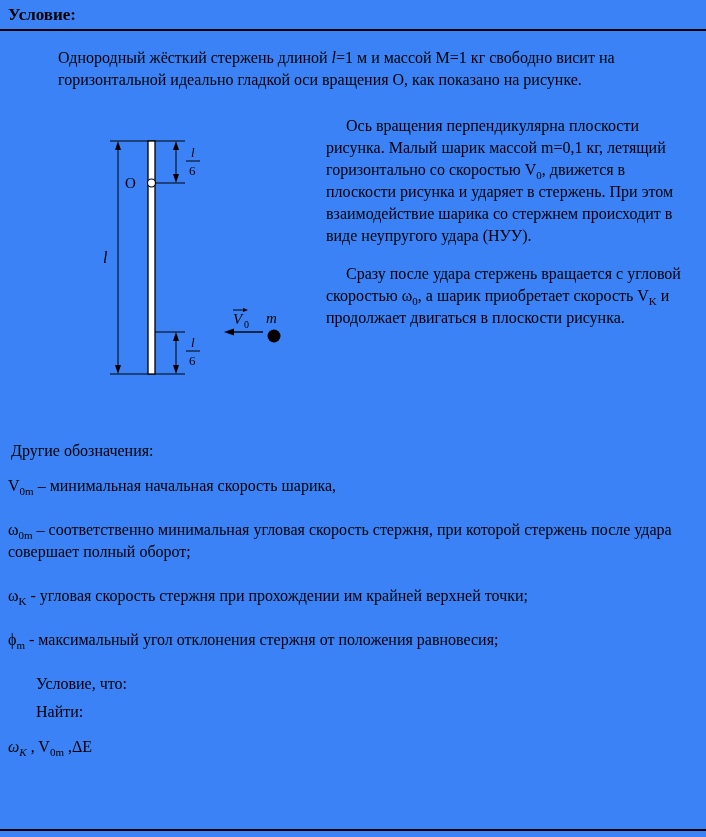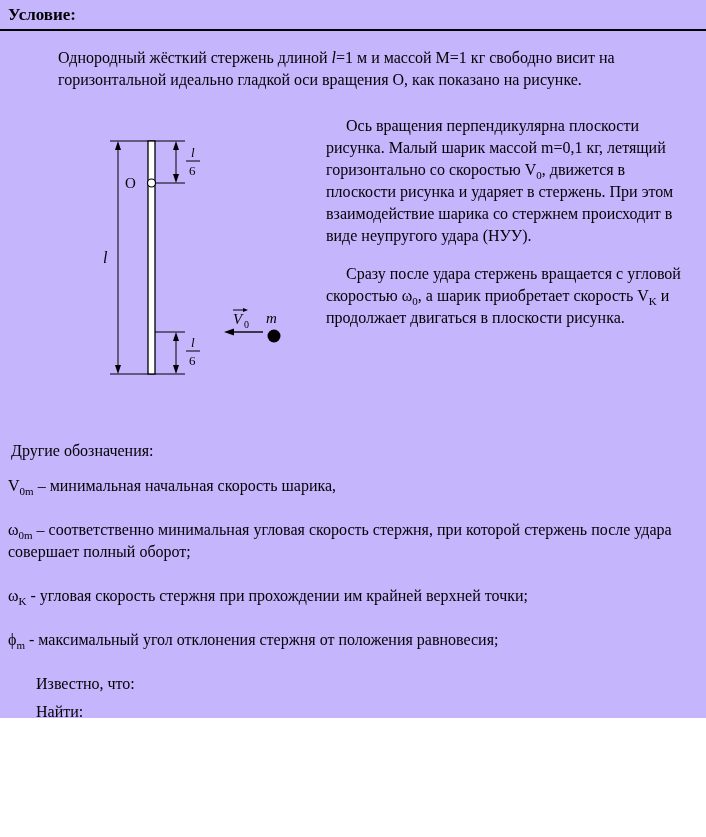--- a/index.html
+++ b/index.html
@@ -1,16 +1,16 @@
 <!DOCTYPE html>
 <html><head>
 <meta charset="utf-8">
 <style>
   html,body{margin:0;padding:0;background:#fff;}
-  .page{position:relative;width:706px;height:718px;background:#c4b5fd;color:#000;
+  .page{position:relative;width:706px;height:837px;background:#3b82f6;color:#000;
         font-family:"Liberation Serif","DejaVu Serif",serif;overflow:hidden;}
   .title{position:absolute;left:8px;top:5px;font-size:17px;font-weight:bold;}
   .rule{position:absolute;left:0;width:706px;height:0;border-top:2px solid #000;}
   .rule-top{top:29px;}
   .rule-bottom{top:829px;}
   .intro{position:absolute;left:45px;top:47px;width:628px;font-size:16px;line-height:22px;margin-left:13px;}
   .rightcol{position:absolute;left:310px;top:99px;width:392px;font-size:16px;line-height:22px;}
   .rightcol p{margin:16px;text-indent:20px;}
   .figure{position:absolute;left:95px;top:130px;}
   .figure text{font-family:"Liberation Serif","DejaVu Serif",serif;fill:#000;}
@@ -77,20 +77,20 @@
     <circle cx="179" cy="206" r="6.5" fill="#000"></circle>
   </svg>
 
   <div class="lower">
     <p class="heading-inline">Другие обозначения:</p>
     <p>V<sub>0m</sub> – минимальная начальная скорость шарика,</p>
     <p>ω<sub>0m</sub> – соответственно минимальная угловая скорость стержня, при которой стержень после удара совершает полный оборот;</p>
     <p>ω<sub>K</sub> - угловая скорость стержня при прохождении им крайней верхней точки;</p>
     <p>ϕ<sub>m</sub> - максимальный угол отклонения стержня от положения равновесия;</p>
 
-    <p class="indent">Известно, что:</p>
+    <p class="indent">Условие, что:</p>
 
     <p class="indent">Найти:</p>
     <p><i>ω<sub>K</sub></i> , V<sub>0m</sub> ,ΔE</p>
   </div>
 
   <div class="rule rule-bottom"></div>
 </div>
 
 </body></html>

